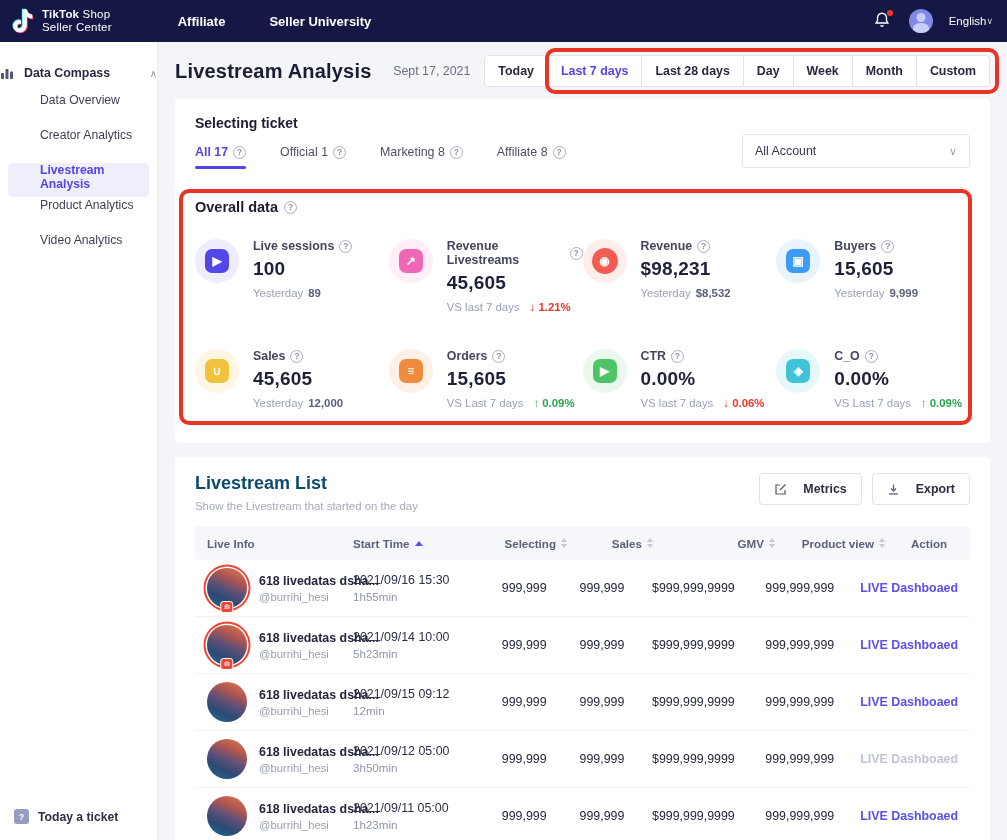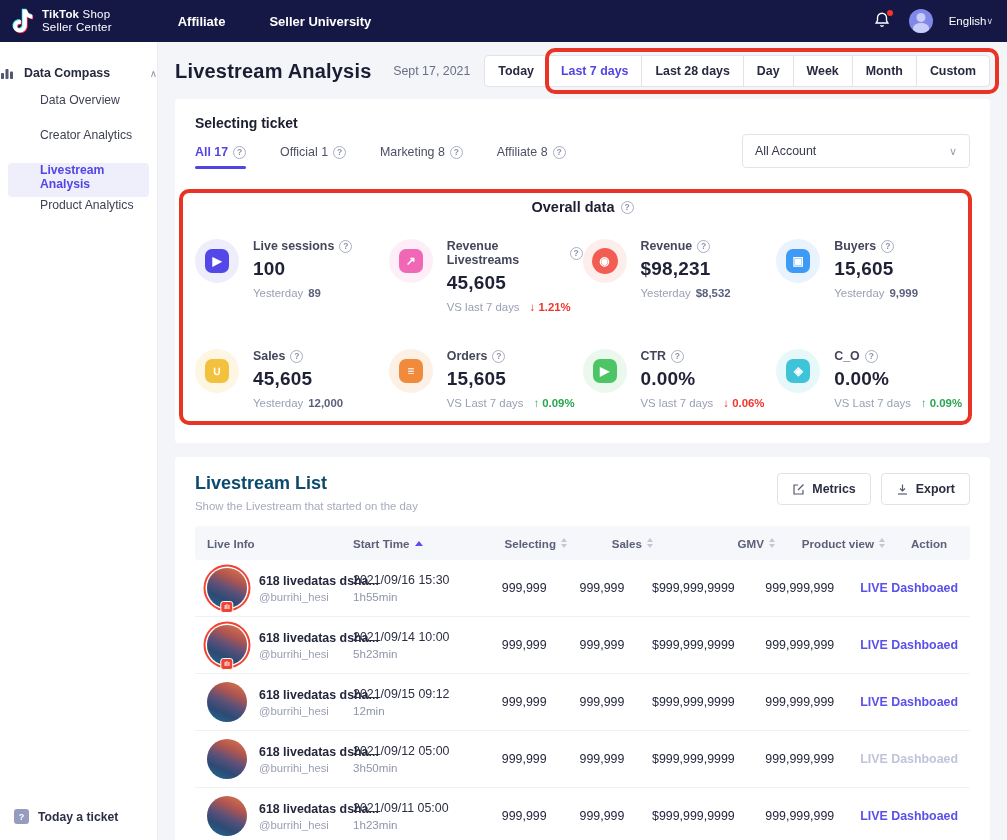--- a/index.html
+++ b/index.html
@@ -57,21 +57,21 @@
   .tabs-row { display:flex; align-items:center; margin-top:14px; }
   .tabs { display:flex; gap:34px; }
   .tab { display:inline-flex; align-items:center; gap:5px; font-size:12.4px; color:#4d5066; padding-bottom:10px; position:relative; cursor:pointer; }
   .tab.active { color:#5245e5; font-weight:700; }
   .tab.active::after { content:""; position:absolute; left:0; right:0; bottom:0; height:3px; border-radius:2px; background:#5245e5; }
   .acct-select { margin-left:auto; width:228px; height:34px; border:1px solid #e2e4ec; border-radius:4px; background:#fff; display:flex; align-items:center; justify-content:space-between; padding:0 12px; font-size:12.4px; color:#363950; cursor:pointer; margin-top:-12px; }
   .acct-select .chev { color:#9aa0b2; font-size:11px; }
   
   .overall { position:relative; margin-top:30px; }
   .overall-red-box { position:absolute; top:-10px; left:-16px; right:-2px; bottom:-16px; border:4px solid #e93325; border-radius:10px; pointer-events:none; z-index:2; }
-  .overall-title-row { display:flex; align-items:center; gap:6px;justify-content:center; }
+  .overall-title-row { display:flex; align-items:center; gap:6px; }
   .overall-title { font-size:14.5px; font-weight:700; color:#1c1e30; }
   .metrics-grid { display:grid; grid-template-columns:repeat(4,1fr); row-gap:36px; margin-top:24px; }
   .metric { display:flex; gap:14px; }
   .halo { width:44px; height:44px; border-radius:50%; flex:none; display:flex; align-items:center; justify-content:center; }
   .tile { width:24px; height:24px; border-radius:7px; display:flex; align-items:center; justify-content:center; color:#fff; font-size:12px; font-weight:700; }
   .m-label-row { display:flex; align-items:center; gap:5px; }
   .m-label { font-size:12.4px; font-weight:600; color:#44475c; }
   .m-value { font-size:19px; font-weight:700; color:#1f2136; margin:5px 0 7px; letter-spacing:.2px; }
   .m-sub { font-size:11.4px; color:#9aa0b4; display:flex; gap:5px; align-items:baseline; }
   .m-subval { color:#5b607c; font-weight:600; }
@@ -79,21 +79,21 @@
   .delta-down { color:#f0352b; }
   .delta-up { color:#28a650; }
   .q { width:13px; height:13px; border:1px solid #a9aec0; border-radius:50%; display:inline-flex; align-items:center; justify-content:center; flex:none; cursor:pointer; }
   .q::after { content:"?"; font-size:8.5px; color:#8d93a8; font-weight:600; }
   
   .card2 { margin-top:14px; padding:16px 20px 20px; min-height:400px; }
   .list-head { display:flex; align-items:flex-start; }
   .list-title { font-size:18px; font-weight:700; color:#0c4a6e; }
   .list-sub { font-size:11.4px; color:#a6aabc; margin-top:6px; }
   .list-actions { margin-left:auto; display:flex; gap:10px; }
-  .tool-btn { height:32px; padding:0 14px; background:#fff; border:1px solid #e0e2eb; border-radius:4px; font-size:12.4px; font-weight:600; color:#2b2e42; display:inline-flex; align-items:center; gap:7px; cursor:pointer; font-family:inherit; }
+  .tool-btn { height:32px; padding:0 14px; background:#fff; border:1px solid #e0e2eb; border-radius:4px; font-size:12.4px; font-weight:600; color:#2b2e42; display:inline-flex; align-items:center; gap:16px; cursor:pointer; font-family:inherit; }
   .table { margin-top:14px; }
   .thead { display:flex; align-items:center; background:#f6f7fa; height:34px; padding:0 12px; border-radius:3px; font-size:11.6px; color:#5c6078; font-weight:600; }
   .cell { display:flex; align-items:center; }
   .c1 { width:146px; }
   .c2 { width:128px; }
   .c3 { width:86px; justify-content:flex-end; }
   .c4 { width:86px; justify-content:flex-end; }
   .c5 { width:122px; justify-content:flex-end; }
   .c6 { width:110px; justify-content:flex-end; }
   .c7 { flex:1; padding-left:26px; }
@@ -171,20 +171,23 @@
       </div>
 
       <div class="side-item active">
         <span>Livestream Analysis</span>
       </div>
 
       <div class="side-item">
         <span>Product Analytics</span>
       </div>
 
+      <div class="side-item">
+        <span>Video Analytics</span>
+      </div>
 
     <div class="side-footer">
       <span class="ticket-ico">?</span>
       <span class="side-footer-label">Today a ticket</span>
     </div>
   </div>
 
   <div class="main">
 
     <div class="page-head">

